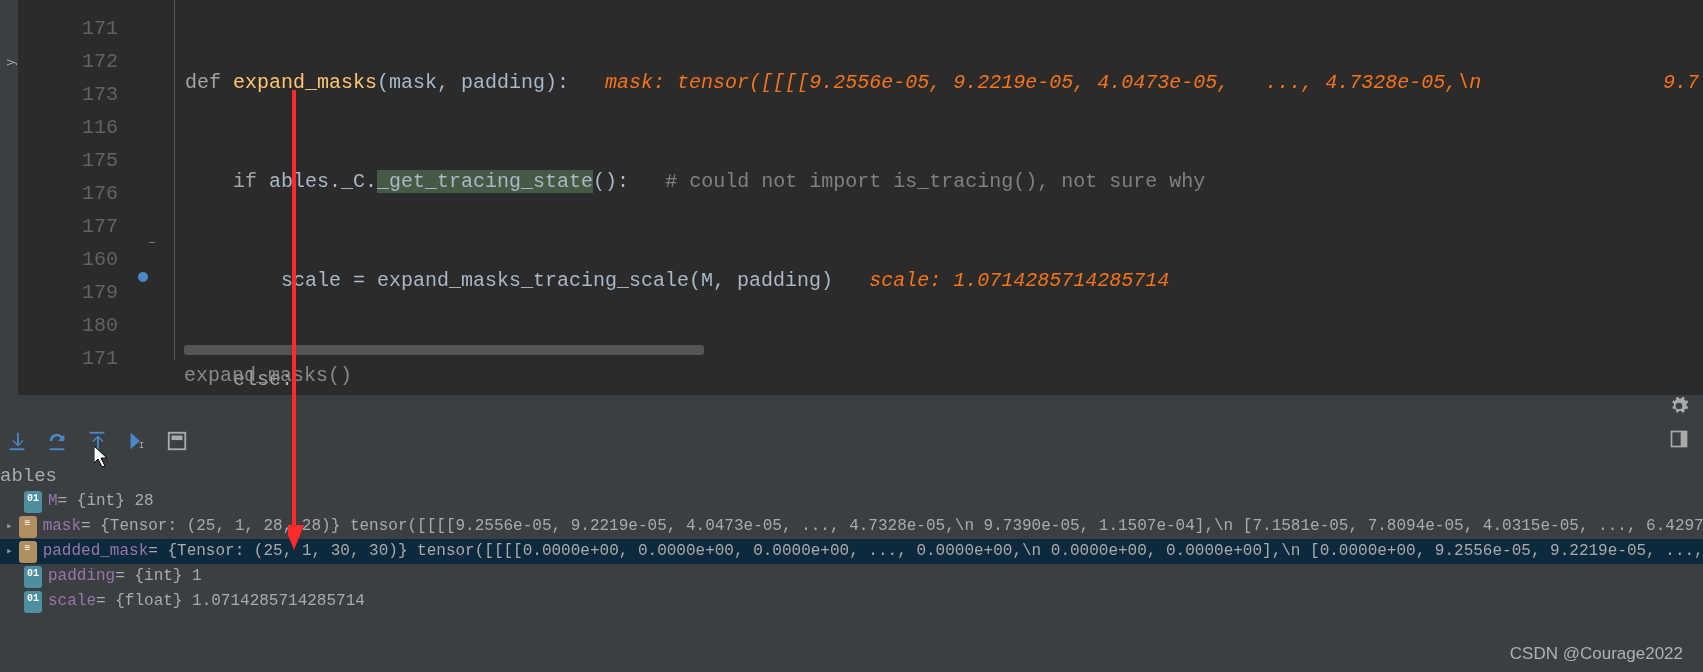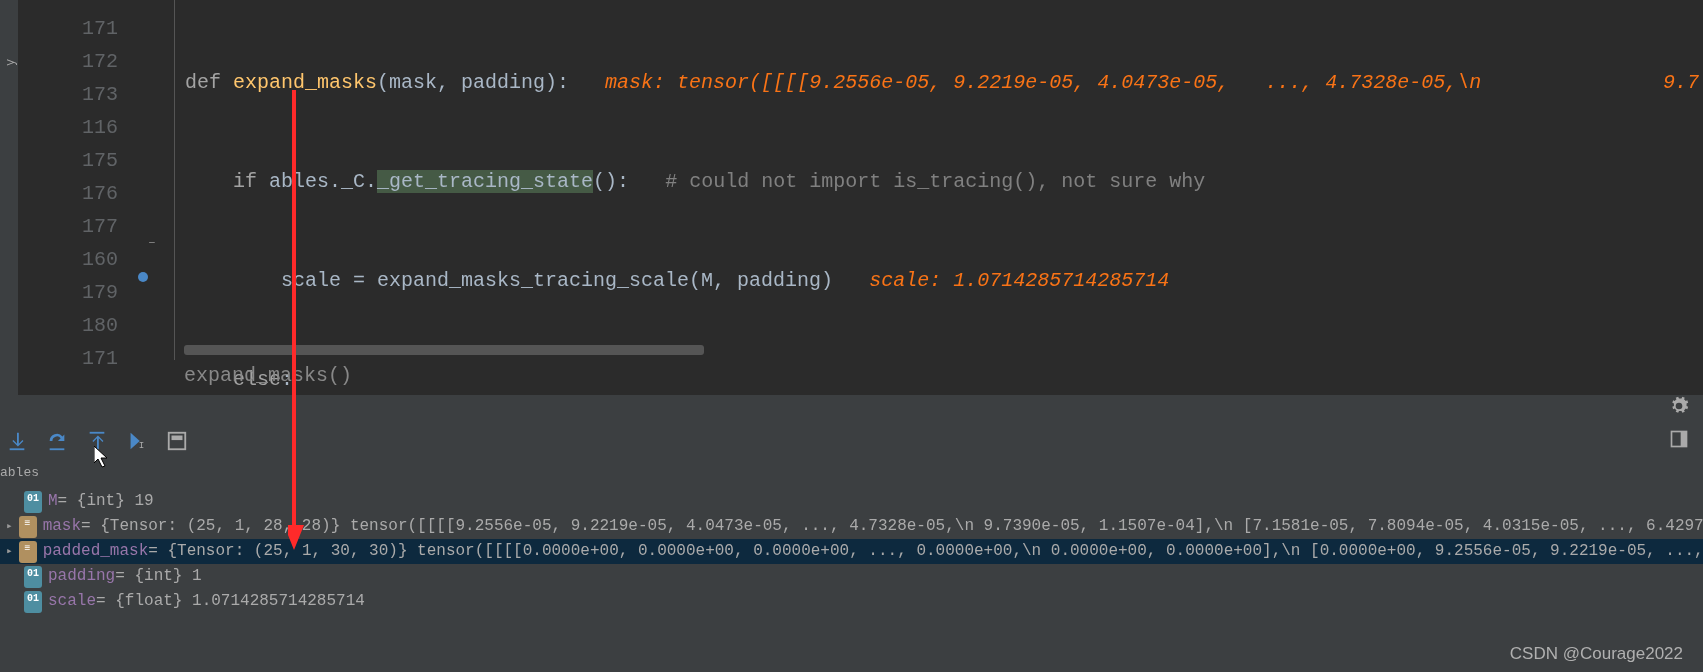--- a/index.html
+++ b/index.html
@@ -22,21 +22,21 @@
   .comment { color:#808080; font-style:normal; }
   .num { color:#6897bb; }
   .builtin { color:#8888c6;}
   .inlay { color:#f97316; font-style:italic;text-align:center; }
   .selbg { background:#455a45; }
   .hscroll { position:absolute; left:144px; bottom:40px; width:520px; height:10px; background:#555; border-radius:3px; }
   .breadcrumb { position:absolute; left:144px; bottom:8px; font-size:20px; color:#888;text-align:right; }
   .panel { position:absolute; left:0; bottom:0; right:0; height:277px; background:#3c3f41; }
   .panel-toolbar { position:absolute; left:6px; top:35px; display:flex; gap:18px; }
   .icon { width:22px; height:22px; display:inline-block; }
-  .panel-tabs { position:absolute; left:0; top:70px; font-size:13px; color:#aaa; }
+  .panel-tabs { position:absolute; left:0; top:70px; font-size:19px; color:#aaa; }
   .vars-list { position:absolute; left:0; top:94px; right:0; bottom:0; font-size:16px; line-height:25px; overflow:hidden;}
   .var-row { display:flex; align-items:center; height:25px; padding-left:6px; white-space:nowrap; overflow:hidden; }
   .var-row.sel { background:#0d293e; }
   .chev { width:12px; color:#999; font-size:11px; text-align:center; }
   .badge { display:inline-block; min-width:18px; height:22px; border-radius:3px; font-size:10px; font-weight:bold; text-align:center; line-height:16px; margin:0 6px 0 6px; }
   .b-int { background:#4e8ea1; color:#fff; }
   .b-tens { background:#b09060; color:#fff; }
   .var-name { color:#9876aa; }
   .var-val { color:#aaa; }
   .gear { position:absolute; right:14px; top:1px; }
@@ -122,21 +122,21 @@
         </svg></span>
   </div>
 
   <div class="panel-tabs">ables</div>
 
   <div class="vars-list" id="vars">
       <div class="var-row">
         <span class="chev"></span>
         <span class="badge b-int">01</span>
         <span class="var-name">M</span>
-        <span class="var-val"> = {int} 19</span>
+        <span class="var-val"> = {int} 28</span>
       </div>
       <div class="var-row">
         <span class="chev">▸</span>
         <span class="badge b-tens">≡</span>
         <span class="var-name">mask</span>
         <span class="var-val"> = {Tensor: (25, 1, 28, 28)} tensor([[[[9.2556e-05, 9.2219e-05, 4.0473e-05,  ..., 4.7328e-05,\n            9.7390e-05, 1.1507e-04],\n           [7.1581e-05, 7.8094e-05, 4.0315e-05,  ..., 6.4297e-05,\n           9.2859e-05,  …View</span>
       </div>
       <div class="var-row sel">
         <span class="chev">▸</span>
         <span class="badge b-tens">≡</span>

